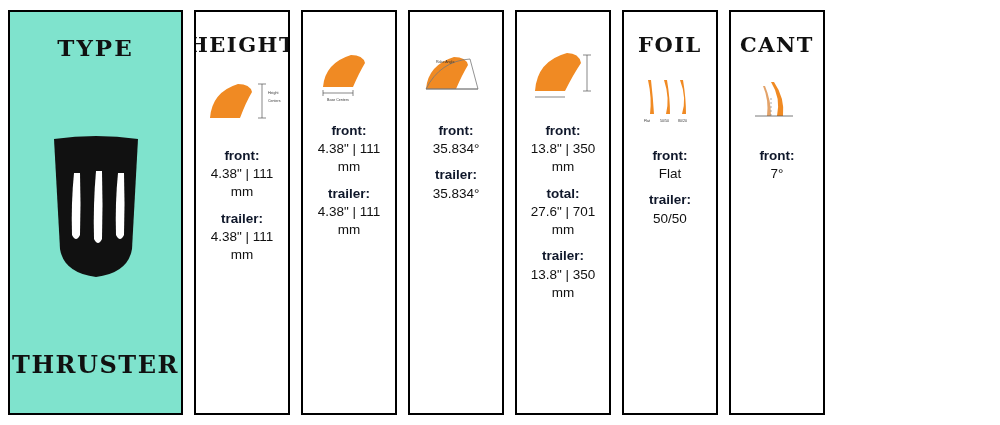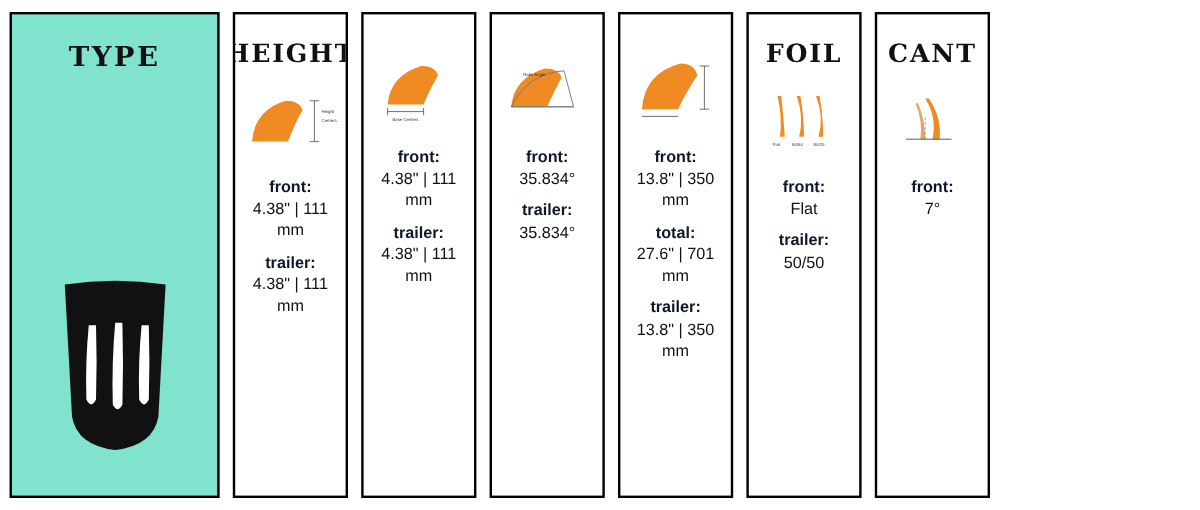--- a/index.html
+++ b/index.html
@@ -109,20 +109,21 @@
   <div class="card card-type">
     <div class="card-title">TYPE</div>
     <div class="fin-shape-wrap">
       <svg width="120" height="150" viewBox="0 0 120 150" aria-hidden="true">
         <path d="M18 8 Q60 2 102 8 L96 118 Q92 142 60 146 Q28 142 24 118 Z" fill="#111111"></path>
         <path d="M38 42 Q35 72 36 104 Q40 112 44 104 Q45 72 44 42 Z" fill="#ffffff"></path>
         <path d="M60 40 Q57 74 58 108 Q62 116 66 108 Q67 74 66 40 Z" fill="#ffffff"></path>
         <path d="M82 42 Q79 72 80 104 Q84 112 88 104 Q89 72 88 42 Z" fill="#ffffff"></path>
       </svg>
     </div>
+    <div class="type-name">THRUSTER</div>
   </div>
 
   <div class="card card-spec">
     <div class="card-title">HEIGHT</div>
     <div class="diagram">
       <svg width="100" height="56" viewBox="0 0 100 56" aria-hidden="true">
         <path d="M18 46 Q20 20 46 12 Q58 12 60 20 Q54 30 48 46 Z" fill="#f08a23"></path>
         <line x1="70" y1="12" x2="70" y2="46" stroke="#555" stroke-width="0.7"></line>
         <line x1="66" y1="12" x2="74" y2="12" stroke="#555" stroke-width="0.7"></line>
         <line x1="66" y1="46" x2="74" y2="46" stroke="#555" stroke-width="0.7"></line>

